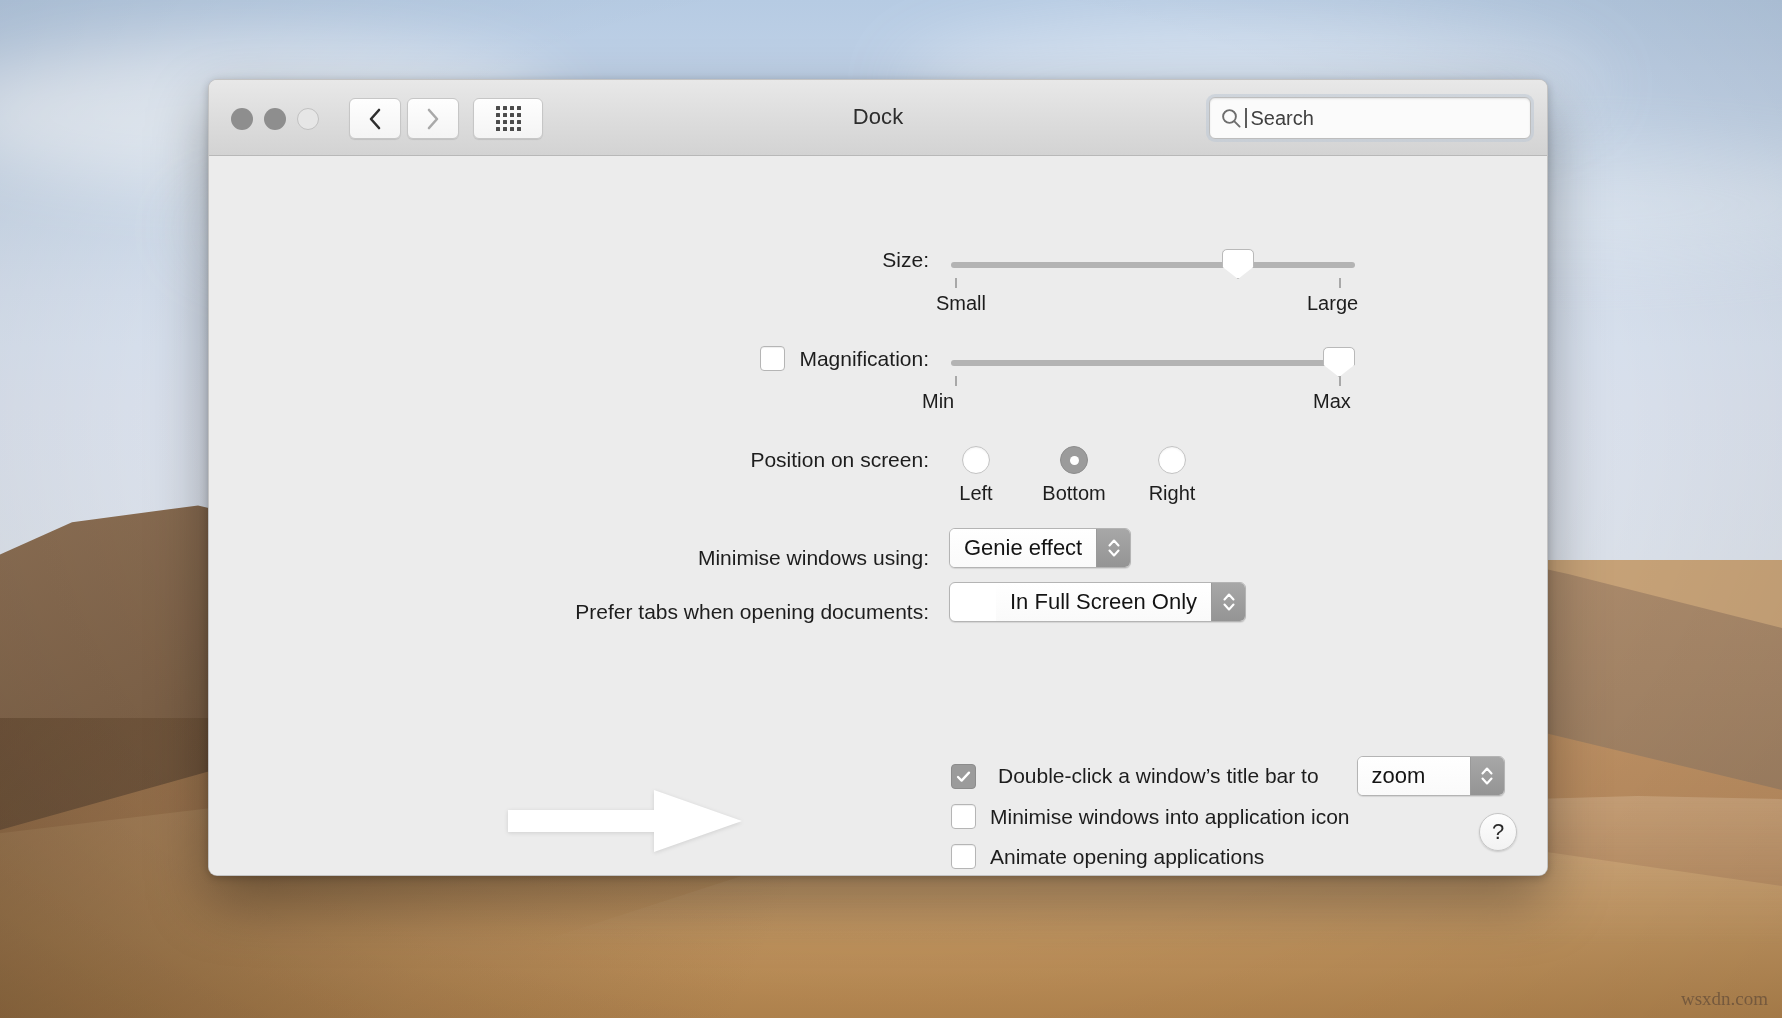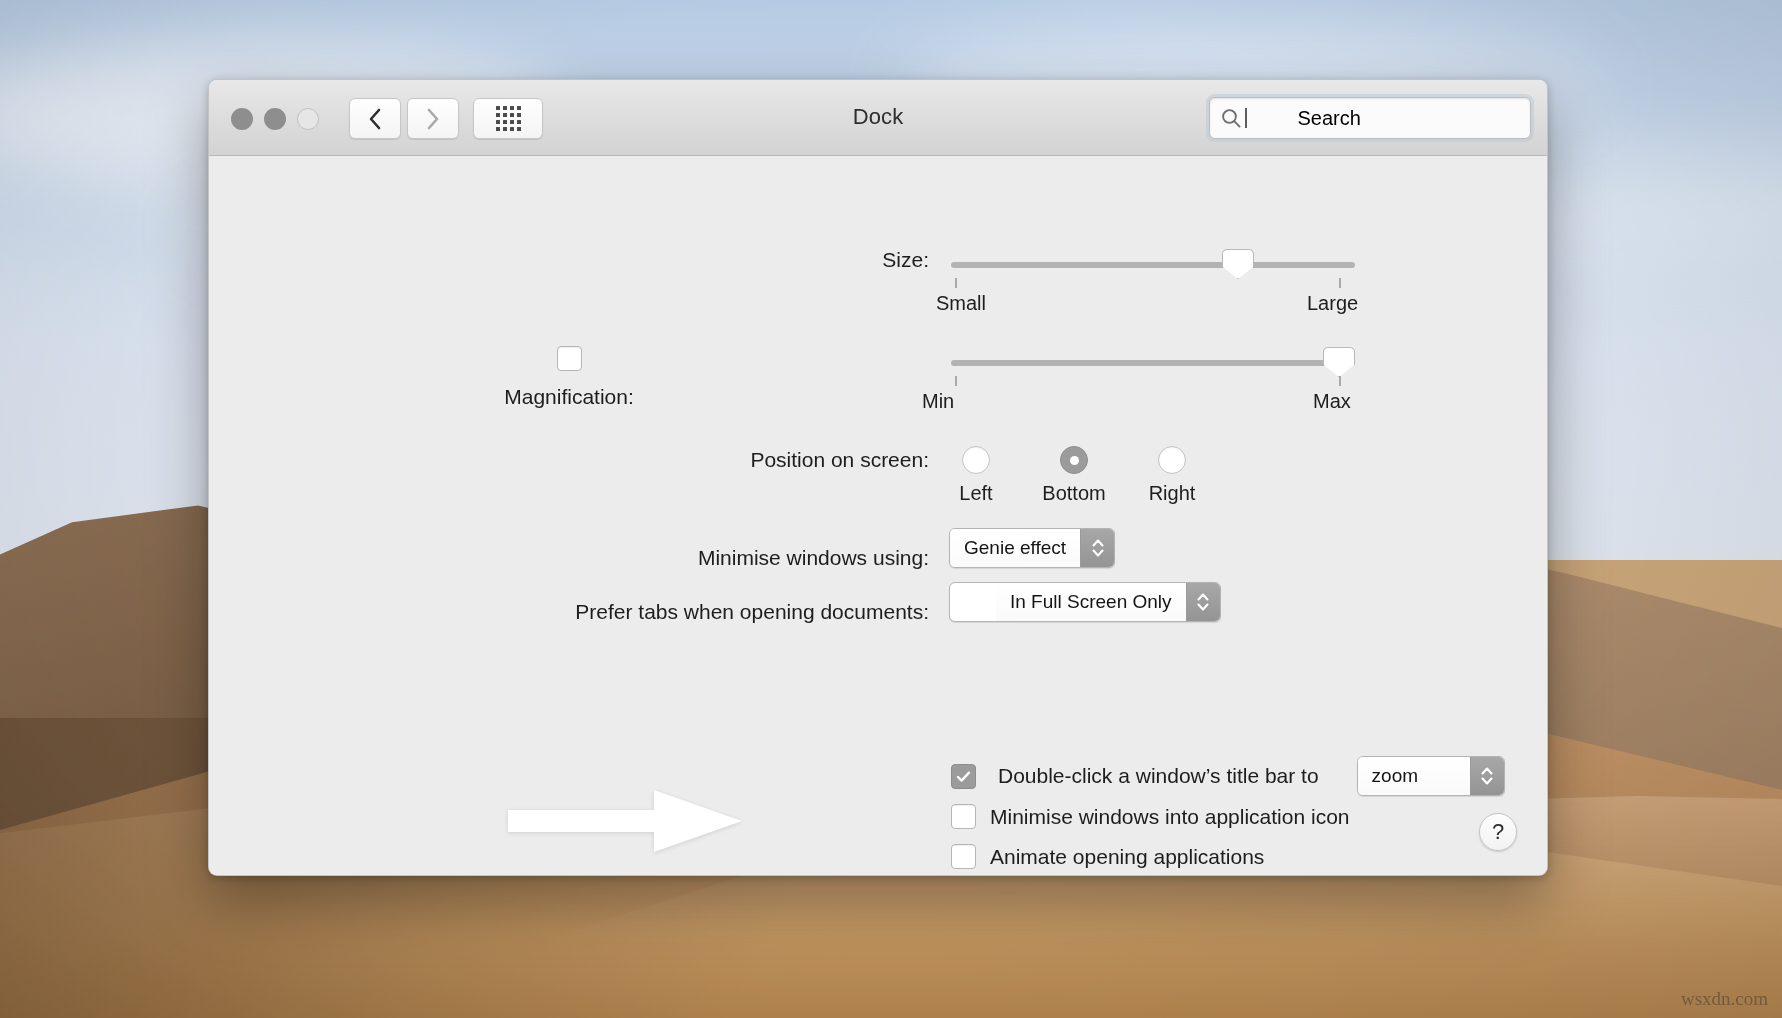--- a/index.html
+++ b/index.html
@@ -116,21 +116,21 @@
   .searchbox {
     position:absolute; right:16px; top:17px;
     width:322px; height:42px; border-radius:6px;
     background:#fbfbfb;
     border:1px solid #bdbdbd;
     box-shadow:inset 0 1px 2px rgba(0,0,0,.10), 0 0 0 3px rgba(190,200,214,.55);
     display:flex; align-items:center; padding:0 10px; gap:2px;
   }
   .search-icon svg { display:block; }
   .caret { width:1.5px; height:20px; background:#5c5c5c; margin:0 2px 0 1px; }
-  .search-placeholder { font-size:20px; color:#000000;margin-left:47px; }
+  .search-placeholder { font-size:20px; color:#404040; }
 
   
   .content { position:relative; height:721px; background:#ececec; }
 
   .row { position:absolute; display:flex; align-items:center; }
   .lbl { font-size:21px; color:#1d1d1d; white-space:nowrap; }
   .lbl-right { text-align:right; }
 
   
   .slider { position:relative; width:404px; height:6px; }
@@ -166,21 +166,21 @@
 
   
   .popup {
     height:40px; border-radius:6px; display:inline-flex; align-items:stretch;
     border:1px solid #b4b4b4; overflow:hidden;
     box-shadow:0 1px 1px rgba(0,0,0,.10);
     background:#ffffff;
   }
   .popup .val {
     display:flex; align-items:center; padding:0 14px;
-    font-size:19px; color:#141414; white-space:nowrap;
+    font-size:22px; color:#141414; white-space:nowrap;
     background:linear-gradient(to bottom,#ffffff,#fafafa);
   }
   .popup .stepper {
     width:34px; display:flex; align-items:center; justify-content:center;
     background:linear-gradient(to bottom,#a7a7a7,#949494);
     border-left:1px solid #9a9a9a;
   }
   .popup .stepper svg { display:block; }
 
   .helpbtn {
@@ -290,21 +290,21 @@
     </div>
     <div class="slider" style="position:absolute; left:742px; top:106px;">
       <div class="track"></div>
       <div class="thumb" style="left:271px;"></div>
     </div>
     <span class="tickmark" style="position:absolute; left:746px; top:122px;"></span>
     <span class="tickmark" style="position:absolute; left:1130px; top:122px;"></span>
     <span class="endlabel" style="left:727px; top:136px;">Small</span>
     <span class="endlabel" style="left:1098px; top:136px;">Large</span>
 
-    <div class="row" style="left:0; top:190px; width:720px; gap:14px;flex-direction:column;">
+    <div class="row" style="left:0; top:190px; width:720px; justify-content:flex-end; gap:14px;">
       <span class="cb off"></span>
       <span class="lbl lbl-right">Magnification:</span>
     </div>
     <div class="slider" style="position:absolute; left:742px; top:204px;">
       <div class="track"></div>
       <div class="thumb" style="left:372px;"></div>
     </div>
     <span class="tickmark" style="position:absolute; left:746px; top:220px;"></span>
     <span class="tickmark" style="position:absolute; left:1130px; top:220px;"></span>
     <span class="endlabel" style="left:713px; top:234px;">Min</span>

